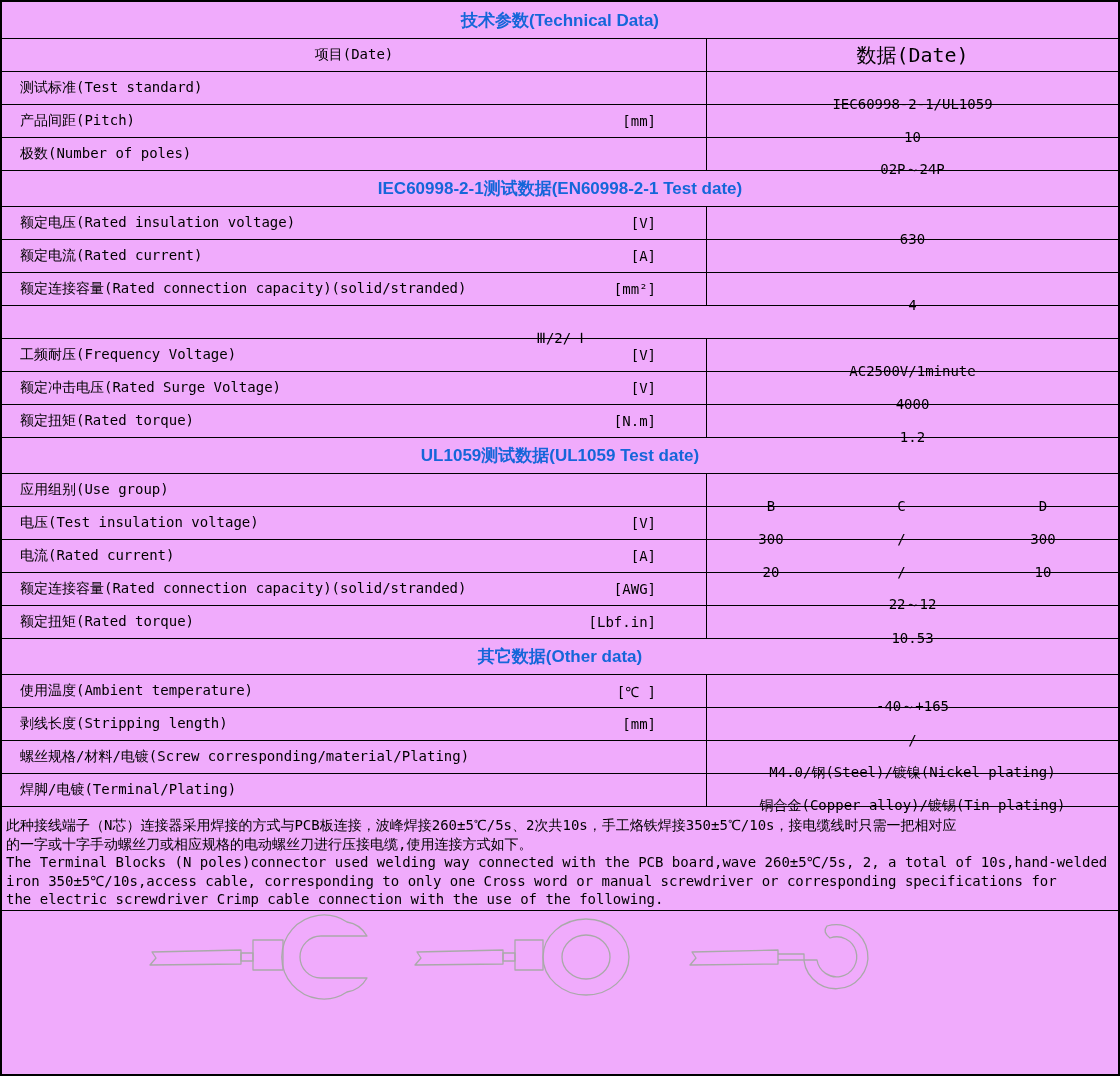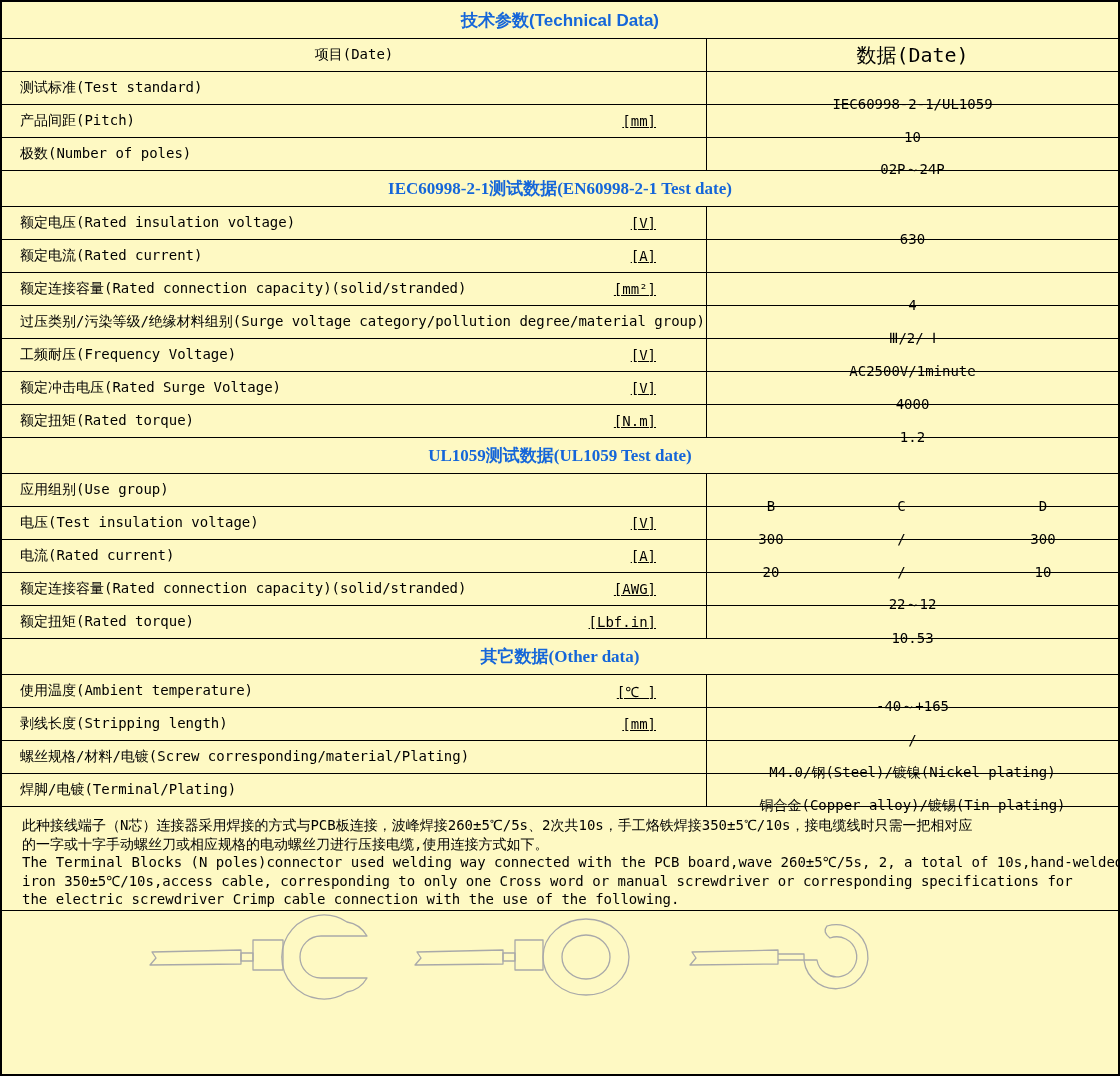--- a/index.html
+++ b/index.html
@@ -4,60 +4,60 @@
 <style>
   * { margin:0; padding:0; box-sizing:border-box; }
   html,body { background:#ffffff; }
   body {
     width:1120px; height:1076px; position:relative;
     font-family:"DejaVu Sans Mono","Liberation Mono",monospace;
     color:#000;
   }
   .sheet {
     position:absolute; left:0; top:0; width:1120px; height:1076px;
-    border:2px solid #000; background:#fef9c3;
+    border:2px solid #000; background:#f0abfc;
   }
   .title-row {
     height:36px; display:flex; align-items:center; justify-content:center;
     font-family:"Liberation Sans","DejaVu Sans",sans-serif;
     font-weight:bold; font-size:17px; color:var(--accent,#1566D9);
   }
   .col-header-row { height:33px; border-top:1px solid #000; display:flex; }
   .col-header-item {
     width:705px; border-right:1px solid #000; display:flex;
     align-items:center; justify-content:center; font-size:14px;
   }
   .col-header-data { flex:1; display:flex; align-items:center; justify-content:center; font-size:20px; }
   .section-header-row {
     height:36px; border-top:1px solid #000; display:flex; align-items:center; justify-content:center;
-    font-family:Liberation Serif, serif;
+    font-family:Liberation Sans, sans-serif;
     font-weight:bold; font-size:17px; color:var(--accent,#1566D9);
   }
   .row { height:33px; border-top:1px solid #000; display:flex;text-align:center; }
   .cell-item {
     width:705px; border-right:1px solid #000; display:flex;
     align-items:center; font-size:14px;
   }
   .item-label { padding-left:18px; white-space:nowrap; }
-  .unit { margin-left:auto; padding-right:50px; white-space:nowrap;text-decoration:underline; }
+  .unit { margin-left:auto; padding-right:50px; white-space:nowrap; }
   .cell-values { flex:1; display:flex;margin-top:32px; }
   .value-cell {
     flex:1; display:flex; align-items:center; justify-content:center;
     font-size:14px; white-space:nowrap;
   }
   .cell-values.multi .value-cell:nth-child(1) { flex:0 0 128px; }
   .cell-values.multi .value-cell:nth-child(2) { flex:0 0 132px; border-left:1px solid #000; }
   .cell-values.multi .value-cell:nth-child(3) { flex:1; border-left:1px solid #000; }
   .tech-header {
     height:36px; border-top:1px solid #000; display:flex; align-items:center; justify-content:center;
     font-family:"Liberation Sans","DejaVu Sans",sans-serif;
     font-weight:bold; font-size:17px; color:var(--accent,#1566D9);
   }
   .tech-paragraph {
-    height:104px; border-top:1px solid #000; padding:9px 14px 0 20px;
+    height:104px; border-top:1px solid #000; padding:9px 14px 0 4px;
     font-size:14px; line-height:18.5px;
   }
   .tech-line { white-space:nowrap; }
   .drawings { height:95px; border-top:1px solid #000; position:relative; overflow:hidden; }
   .drawings svg { display:block; }
 </style>
 </head>
 <body style="--accent: #1566D9;">
 
 <div class="sheet">
@@ -114,23 +114,20 @@
       <div class="row">
         <div class="cell-item">
           <span class="item-label">额定连接容量(Rated connection capacity)(solid/stranded)</span>
           <span class="unit">[mm²]</span>
         </div>
         <div class="cell-values">
           <div class="value-cell">4</div>
         </div>
       </div>
       <div class="row">
-        <div class="cell-item">
-          <span class="item-label">过压类别/污染等级/绝缘材料组别(Surge voltage category/pollution degree/material group)</span>
-        </div>
         <div class="cell-values">
           <div class="value-cell">Ⅲ/2/ Ⅰ</div>
         </div>
       </div>
       <div class="row">
         <div class="cell-item">
           <span class="item-label">工频耐压(Frequency Voltage)</span>
           <span class="unit">[V]</span>
         </div>
         <div class="cell-values">

